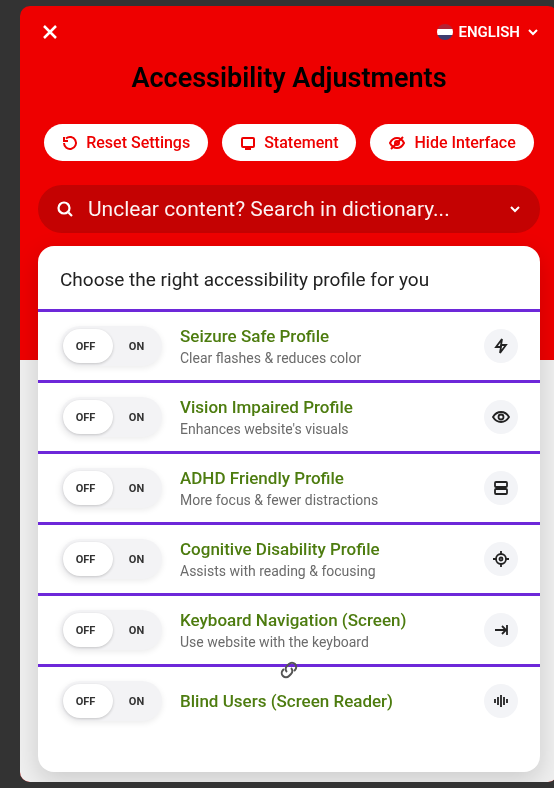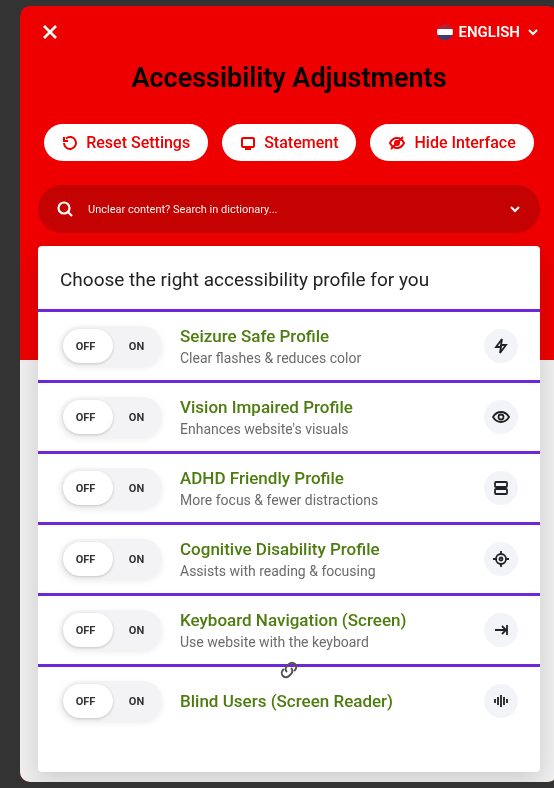--- a/index.html
+++ b/index.html
@@ -19,27 +19,27 @@
   .pill {
     background:#fff; color:#ee0000; border-radius:999px; padding:9px 18px;
     display:flex; align-items:center; gap:8px; font-size:16px; font-weight:500; cursor:pointer;
   }
   .pill svg { stroke:#ee0000; stroke-width:2; fill:none; }
   .pill.hide-if svg { fill:none; }
   .search-wrap { margin:24px 18px 0 18px; background:#c40202; border-radius:30px; height:48px;
     display:flex; align-items:center; padding:0 18px; gap:14px; }
   .search-wrap svg.mag { stroke:#fff; stroke-width:2.2; fill:none; flex:0 0 auto; }
   .search-wrap input {
-    flex:1; background:transparent; border:none; outline:none; color:#fff; font-size:11px;
+    flex:1; background:transparent; border:none; outline:none; color:#fff; font-size:21px;
   }
   .search-wrap input::placeholder { color:#fff; opacity:.95; }
   .search-wrap .chev { stroke:#fff; stroke-width:2; fill:none; }
   .card {
     position:absolute; left:18px; right:18px; top:240px; bottom:10px;
-    background:#fff; border-radius:4px; box-shadow:0 8px 24px rgba(0,0,0,.15);
+    background:#fff; border-radius:16px; box-shadow:0 8px 24px rgba(0,0,0,.15);
     padding:22px 0 0 0; overflow:hidden;
   }
   .card-title { font-size:19px; color:#222; padding:0 22px 18px 22px; }
   .profile-row {
     display:flex; align-items:center; gap:18px; padding:14px 22px;
     border-top:3px solid #6d28d9;
   }
   .profile-row:first-of-type { border-top:none; }
   .toggle {
     width:102px; height:40px; border-radius:999px; background:#f3f3f5;

